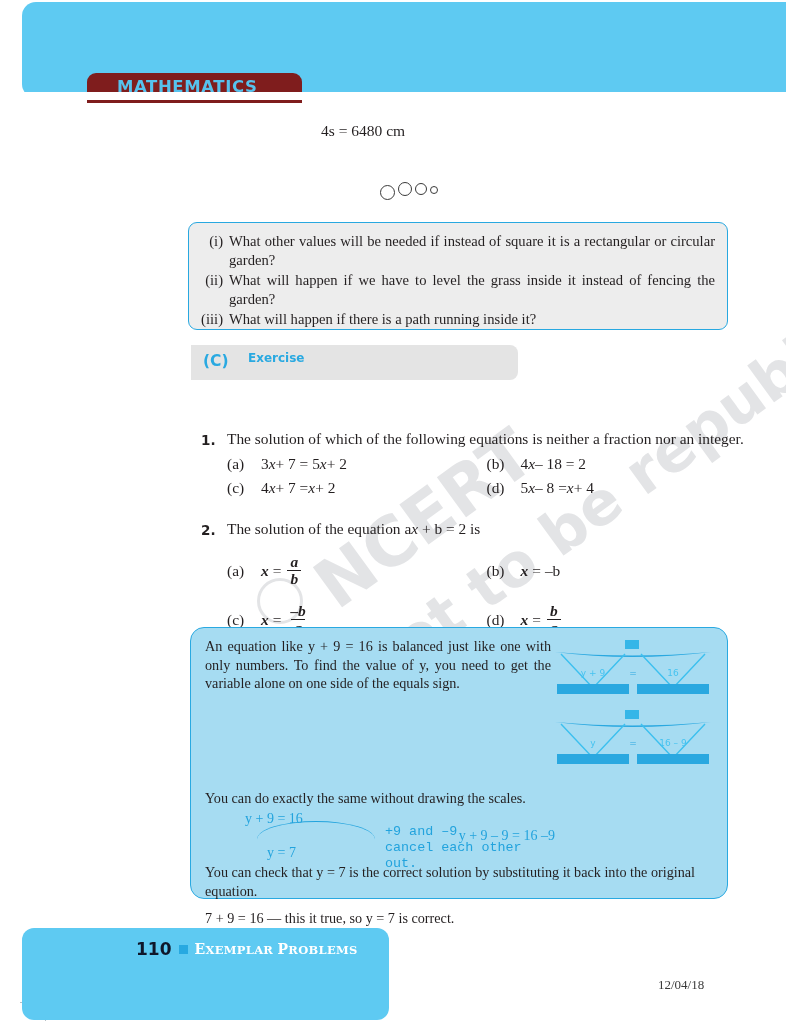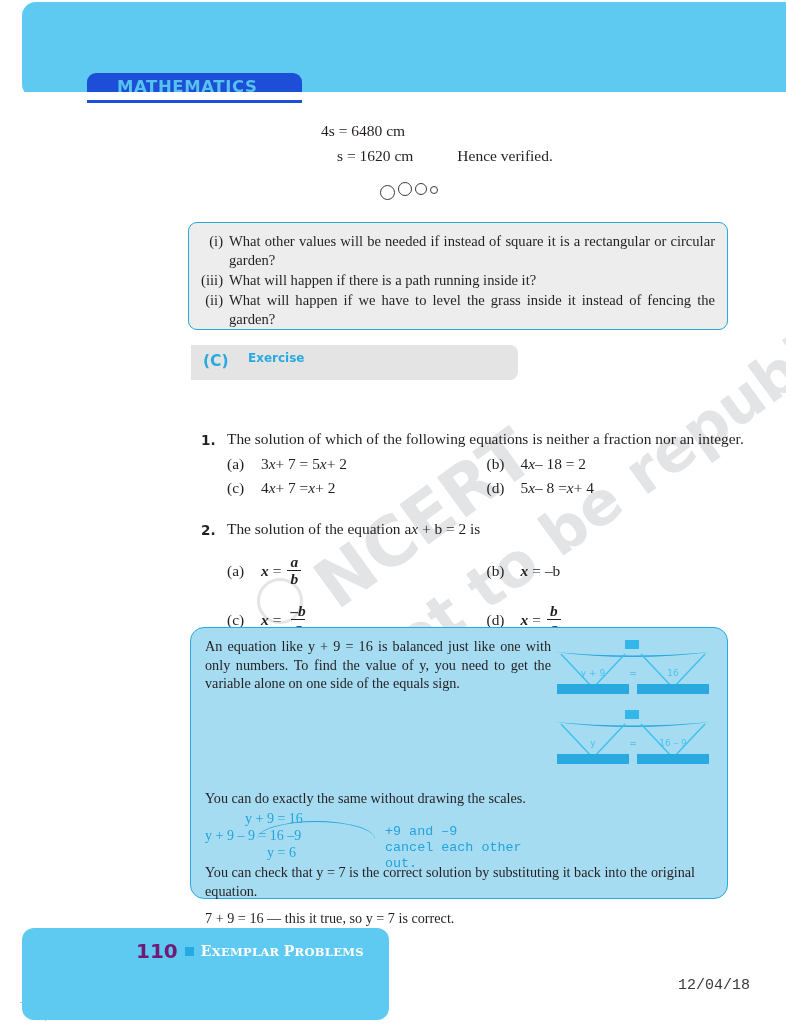--- a/index.html
+++ b/index.html
@@ -32,21 +32,21 @@
     left: 22px; top: 2px;
     width: 770px; height: 96px;
     background: #5ecaf2;
     border-radius: 14px 0 0 14px;
     z-index: 2;
   }
   .math-tab {
     position: absolute;
     left: 87px; top: 73px;
     width: 215px; height: 30px;
-    background: #1d4ed8;
+    background: #7f1d1d;
     border-radius: 9px 9px 0 0;
     z-index: 3;
   }
   .math-tab span {
     position: absolute;
     left: 30px; top: 4px;
     font-family: "DejaVu Sans", sans-serif;
     font-weight: bold;
     font-size: 16.5px;
     letter-spacing: 0.6px;
@@ -249,21 +249,21 @@
   .work {
     position: absolute;
     left: 14px; top: 182px;
     width: 350px;
     color: #22a3dd;
     font-size: 14px;
     line-height: 17px;
   }
   .work-eq { position: relative; }
   .we1 { margin-left: 40px; }
-  .we2 { margin-left: 0px; }
+  .we2 { margin-left: 0px; text-align: right; }
   .we3 { margin-left: 62px; }
   .cancel-note {
     position: absolute; left: 180px; top: 14px;
     color: #22a3dd; font-size: 13.4px; line-height: 16px; font-family: Liberation Mono, monospace;
   }
   .cancel-arc {
     position: absolute;
     left: 52px; top: 11px;
     width: 118px; height: 22px;
     border-top: 1.6px solid #22a3dd;
@@ -285,41 +285,41 @@
     position: absolute;
     left: 118px; top: 939px;
     z-index: 6;
     display: flex;
     align-items: center;
     gap: 7px;
   }
   .pg-no {
     font-family: "DejaVu Sans", sans-serif;
     font-weight: bold;
-    font-size: 20px;
-    color: #701a75;
+    font-size: 17px;
+    color: #0f172a;
   }
   .pg-sq {
     width: 9px; height: 9px;
     background: #27a9e1;
     display: inline-block;
   }
   .pg-label {
     font-family: "DejaVu Serif", serif;
     font-weight: bold;
     font-size: 11.5px;
     color: #ffffff;
     letter-spacing: 0.3px;
   }
   .pg-label .cap { font-size: 14px; }
   .date-stamp {
     position: absolute;
-    left: 660px; top: 977px;
-    font-family: Liberation Mono, monospace;
-    font-size: 15px;
+    left: 640px; top: 977px;
+    font-family: Liberation Serif, serif;
+    font-size: 13px;
     color: #3a3a3a;
     z-index: 6;
   }
 </style>
 </head>
 <body>
 
 <div class="crop crop-tl-h"></div>
 <div class="crop crop-tl-v"></div>
 <div class="crop crop-bl-h"></div>
@@ -336,42 +336,41 @@
 <div class="watermark">
   <div class="wm-ring"></div>
   <div class="wm-text wm-1">NCERT</div>
   <div class="wm-text wm-2">not to be republished</div>
 </div>
 
 <div class="content">
 
   <div class="verif-block">
     <div class="verif-line">4s = 6480 cm</div>
-    <div class="verif-line indent"><span>s = 1620 cm</span><span class="verif-note">Hence verified.</span></div>
   </div>
 
   <div class="bubbles">
     <div class="bub bub1"></div>
     <div class="bub bub2"></div>
     <div class="bub bub3"></div>
     <div class="bub bub4"></div>
   </div>
   <div class="td-box">
     <div class="td-list">
       <div class="td-item">
         <div class="td-num">(i)</div>
         <div class="td-txt j">What other values will be needed if instead of square it is a rectangular or circular garden?</div>
       </div>
       <div class="td-item">
+        <div class="td-num">(ii)</div>
+        <div class="td-txt j">What will happen if we have to level the grass inside it instead of fencing the garden?</div>
+      </div>
+      <div class="td-item">
         <div class="td-num">(iii)</div>
         <div class="td-txt">What will happen if there is a path running inside it?</div>
-      </div>
-      <div class="td-item">
-        <div class="td-num">(ii)</div>
-        <div class="td-txt j">What will happen if we have to level the grass inside it instead of fencing the garden?</div>
       </div>
     </div>
   </div>
 
   <div class="ex-bar">
     <span class="ex-c">(C)</span>
     <span class="ex-t">Exercise</span>
   </div>
 
 
@@ -482,21 +481,21 @@
 
     <div class="info-body">
       <p>An equation like y + 9 = 16 is balanced just like one with only numbers. To find the value of y, you need to get the variable alone on one side of the equals sign.</p>
     </div>
 
     <div class="info-scales-note">You can do exactly the same without drawing the scales.</div>
 
     <div class="work">
       <div class="work-eq we1">y + 9 = 16</div>
       <div class="work-eq we2">y + 9 – 9 = 16 –9</div>
-      <div class="work-eq we3">y = 6</div>
+      <div class="work-eq we3">y = 7</div>
       <div class="cancel-arc"></div>
       <div class="cancel-note">
         <div>+9 and –9</div>
         <div>cancel each other out.</div>
       </div>
     </div>
 
     <div class="info-wide" style="top:235px">
       <p>You can check that y = 7 is the correct solution by substituting it back into the original equation.</p>
       <p>7 + 9 = 16 — this it true, so y = 7 is correct.</p>

